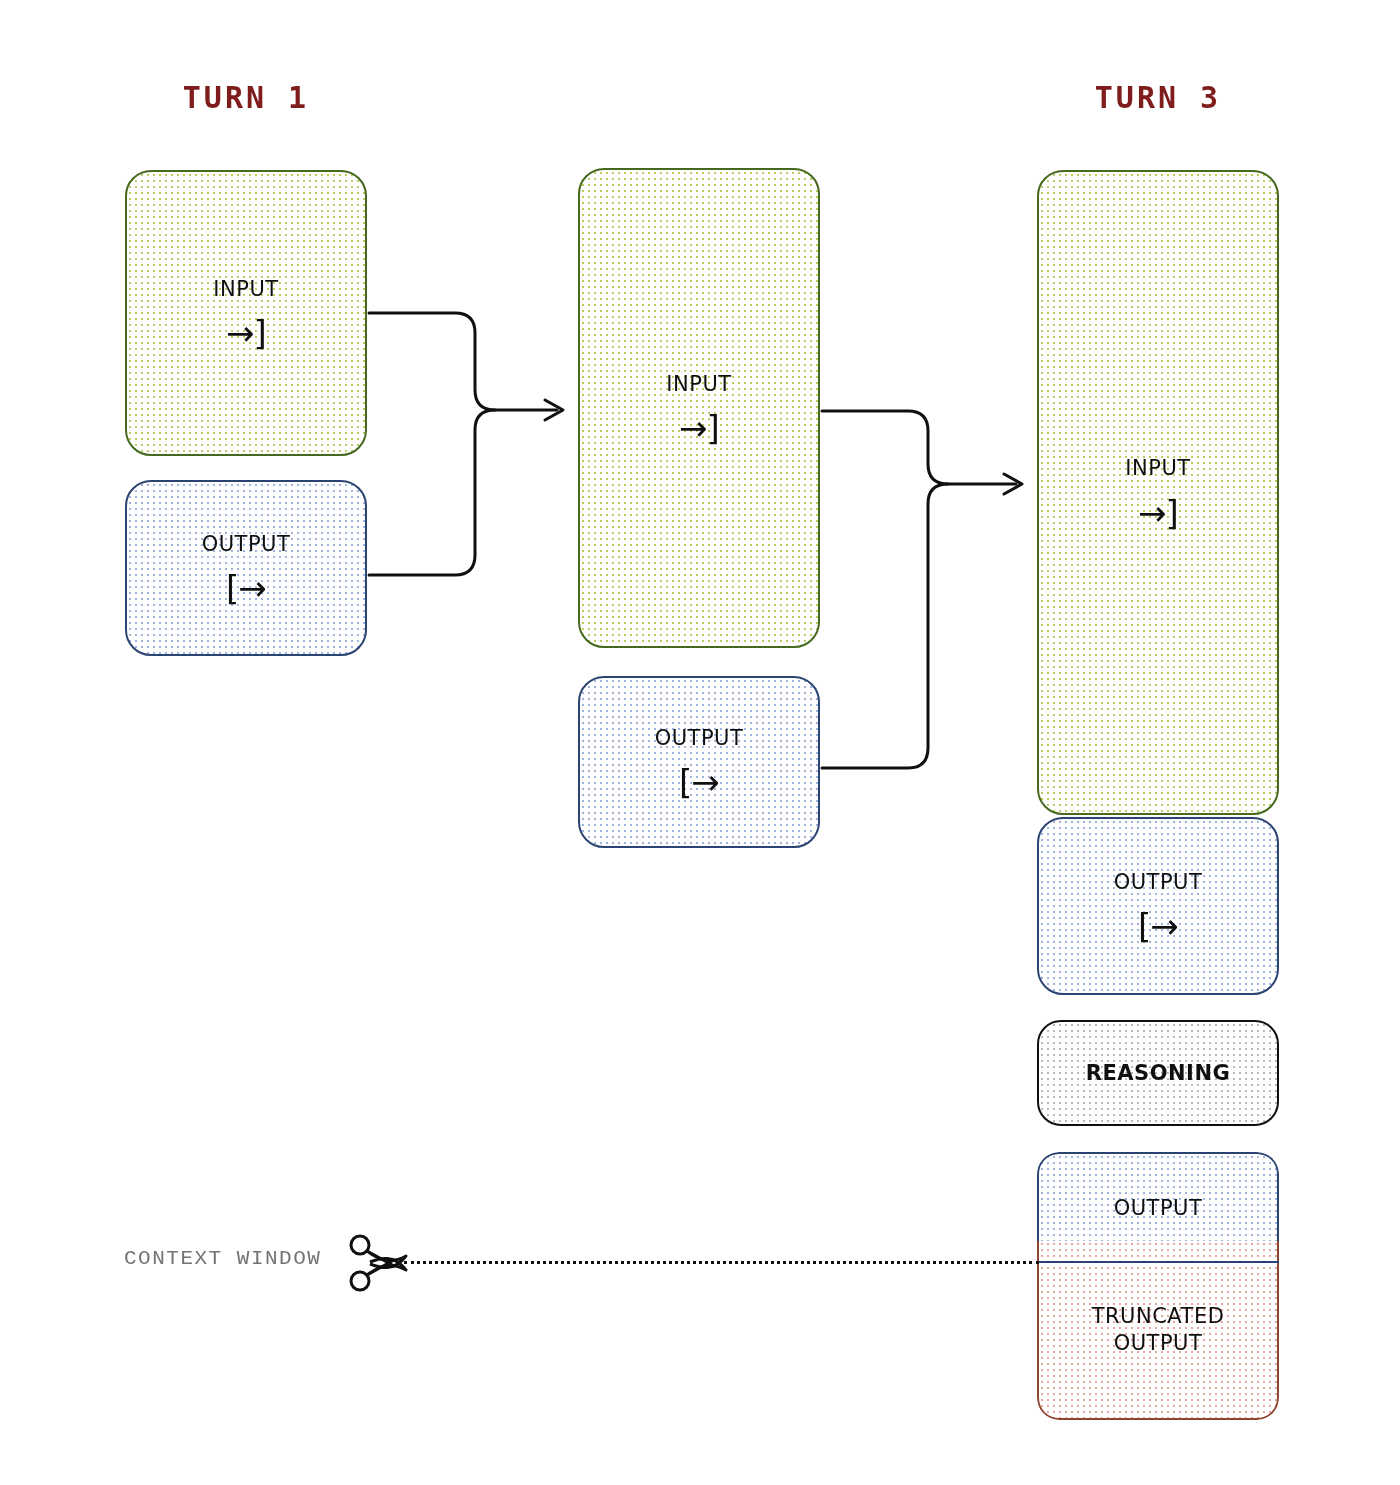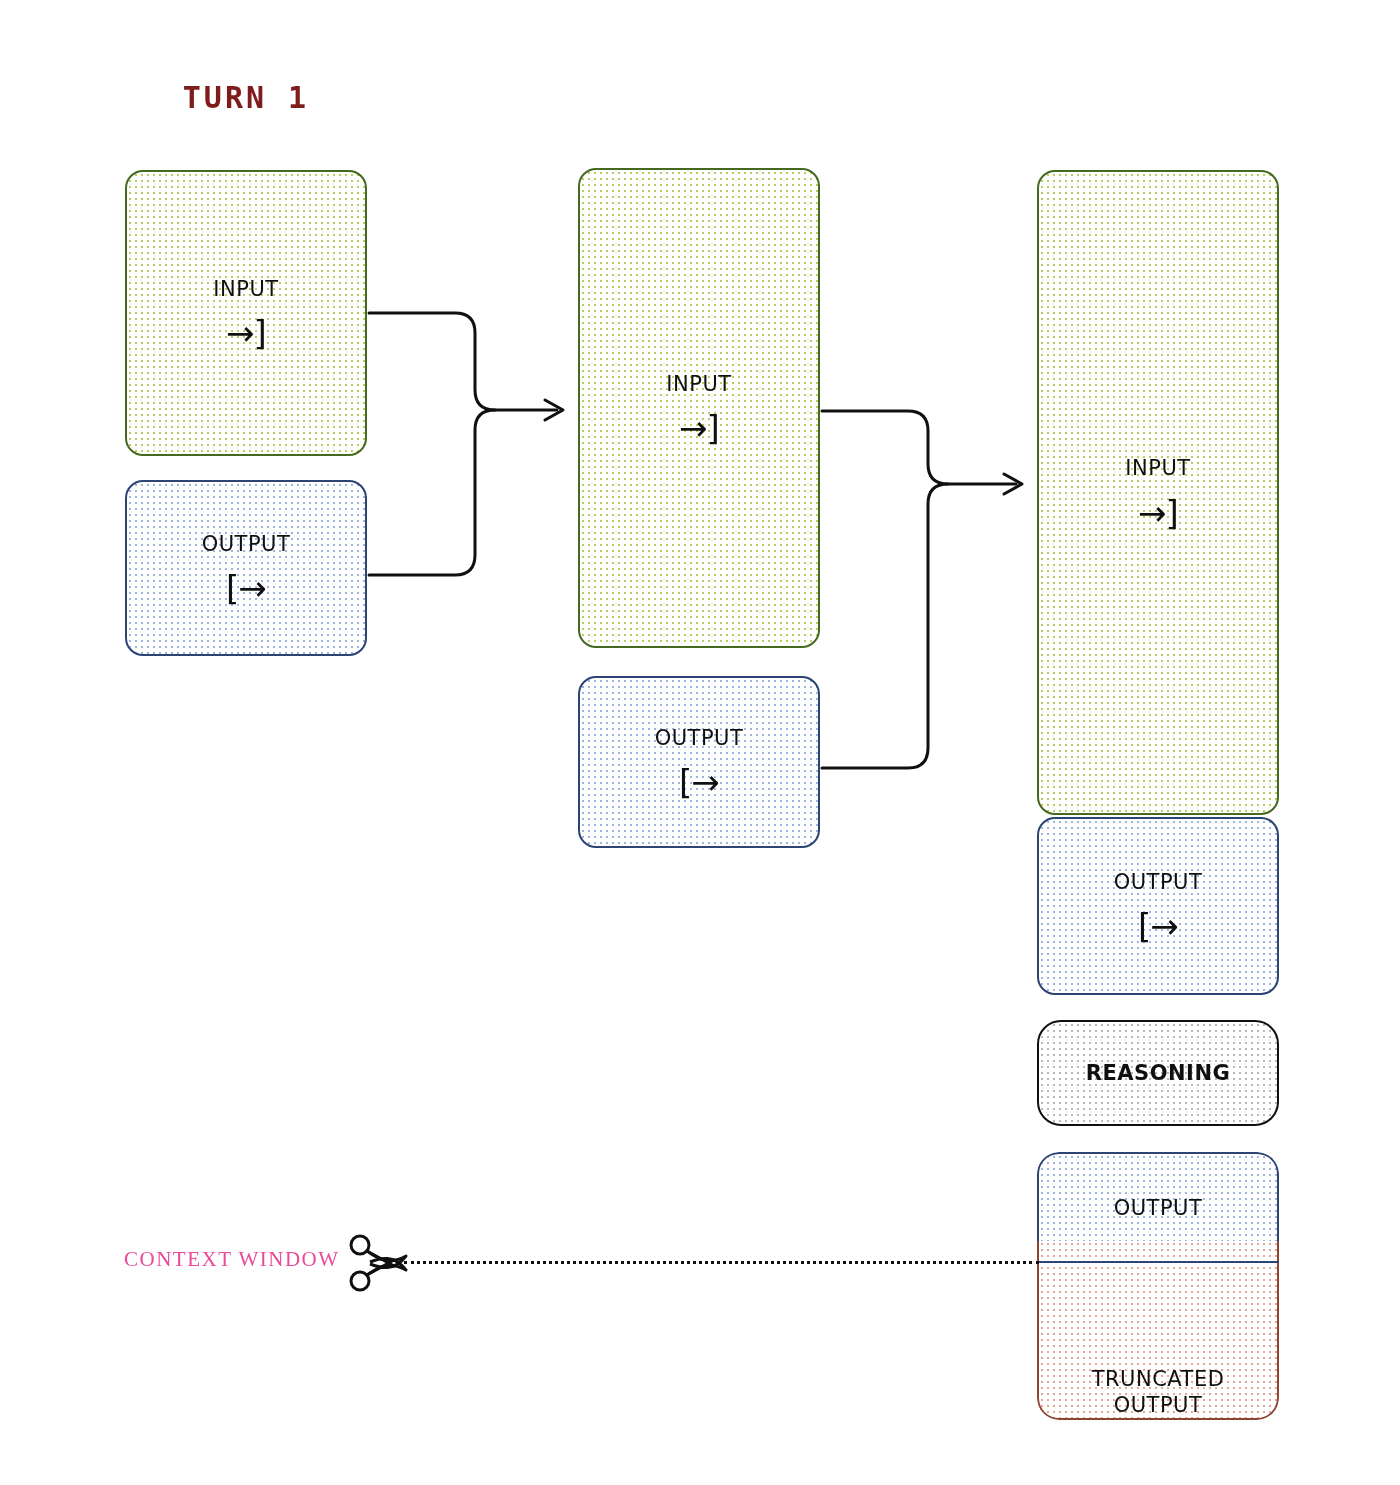--- a/index.html
+++ b/index.html
@@ -27,21 +27,21 @@
     letter-spacing: 3px;
     color: #7f1d1d;
     text-align: center;
     white-space: nowrap;
   }
 
   
   .box {
     position: absolute;
     box-sizing: border-box;
-    border-radius: 18px;
+    border-radius: 26px;
     border-width: 2px;
     border-style: solid;
     background-repeat: repeat;
     background-position: 0 0;
     display: flex;
     flex-direction: column;
     align-items: center;
     justify-content: center;
   }
   .box-label {
@@ -126,38 +126,39 @@
 
   
   .connector {
     position: absolute;
     pointer-events: none;
   }
 
   
   .ctx-label {
     position: absolute;
-    font-family: Liberation Serif, serif;
+    font-family: Liberation Mono, monospace;
     font-size: 21px;
     letter-spacing: 1.5px;
-    color: #ec4899;
+    color: #737373;
     white-space: nowrap;
   }
   .ctx-dotline {
     position: absolute;
     height: 0;
     border-top: 3px dotted #101010;
   }
 </style>
 </head>
 <body>
 
 <div id="canvas">
 
   <div class="turn-header" style="left:125px; top:80px; width:242px;">TURN 1</div>
+  <div class="turn-header" style="left:1037px; top:80px; width:242px;">TURN 3</div>
 
   <div class="box tex-green" style="left:125px; top:170px; width:242px; height:286px;">
     <div class="box-label">INPUT</div>
     <div class="box-glyph">→]</div>
   </div>
 
   <div class="box tex-blue" style="left:125px; top:480px; width:242px; height:176px;">
     <div class="box-label">OUTPUT</div>
     <div class="box-glyph">[→</div>
   </div>
@@ -195,21 +196,21 @@
   </div>
 
   <div class="box tex-grey" style="left:1037px; top:1020px; width:242px; height:106px; border-radius:24px;font-weight:bold;">
     <div class="box-label">REASONING</div>
   </div>
 
   <div class="split-box" style="left:1037px; top:1152px; width:242px; height:268px;">
     <div class="split-half split-top tex-blue" style="height:111px;">
       <div class="box-label">OUTPUT</div>
     </div>
-    <div class="split-half split-bottom tex-red" style="height:179px;align-items:flex-end;">
+    <div class="split-half split-bottom tex-red" style="height:179px;">
       <div class="box-label">TRUNCATED
 OUTPUT</div>
     </div>
     <div class="split-divider" style="top:109px;"></div>
   </div>
 
   <div class="ctx-label" style="left:124px; top:1247px;">CONTEXT WINDOW</div>
 
   <svg class="connector" style="left:348px; top:1232px; width:62px; height:62px;" width="62" height="62" viewBox="0 0 62 62">
     <circle cx="12" cy="13" r="9" fill="none" stroke="#101010" stroke-width="3"></circle>

